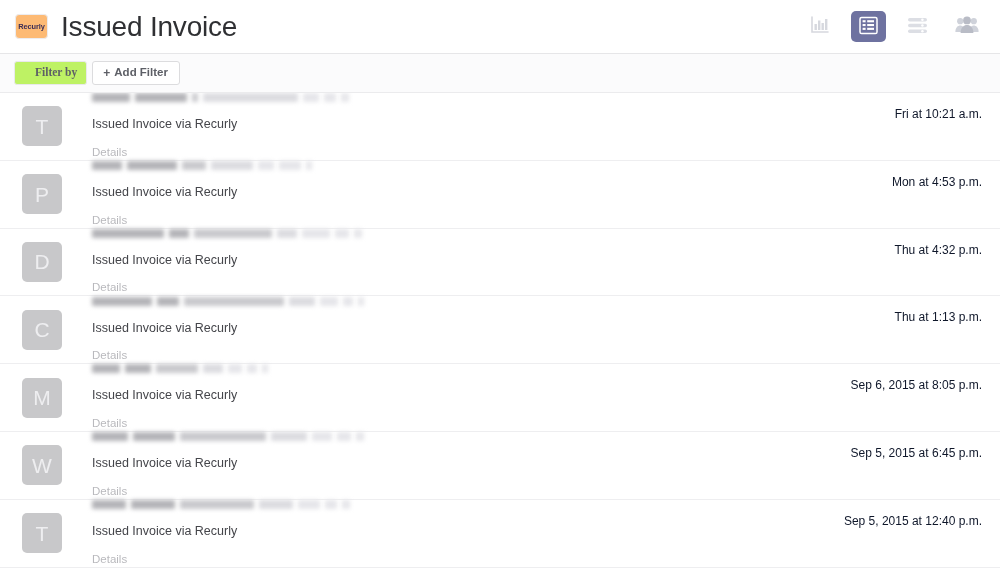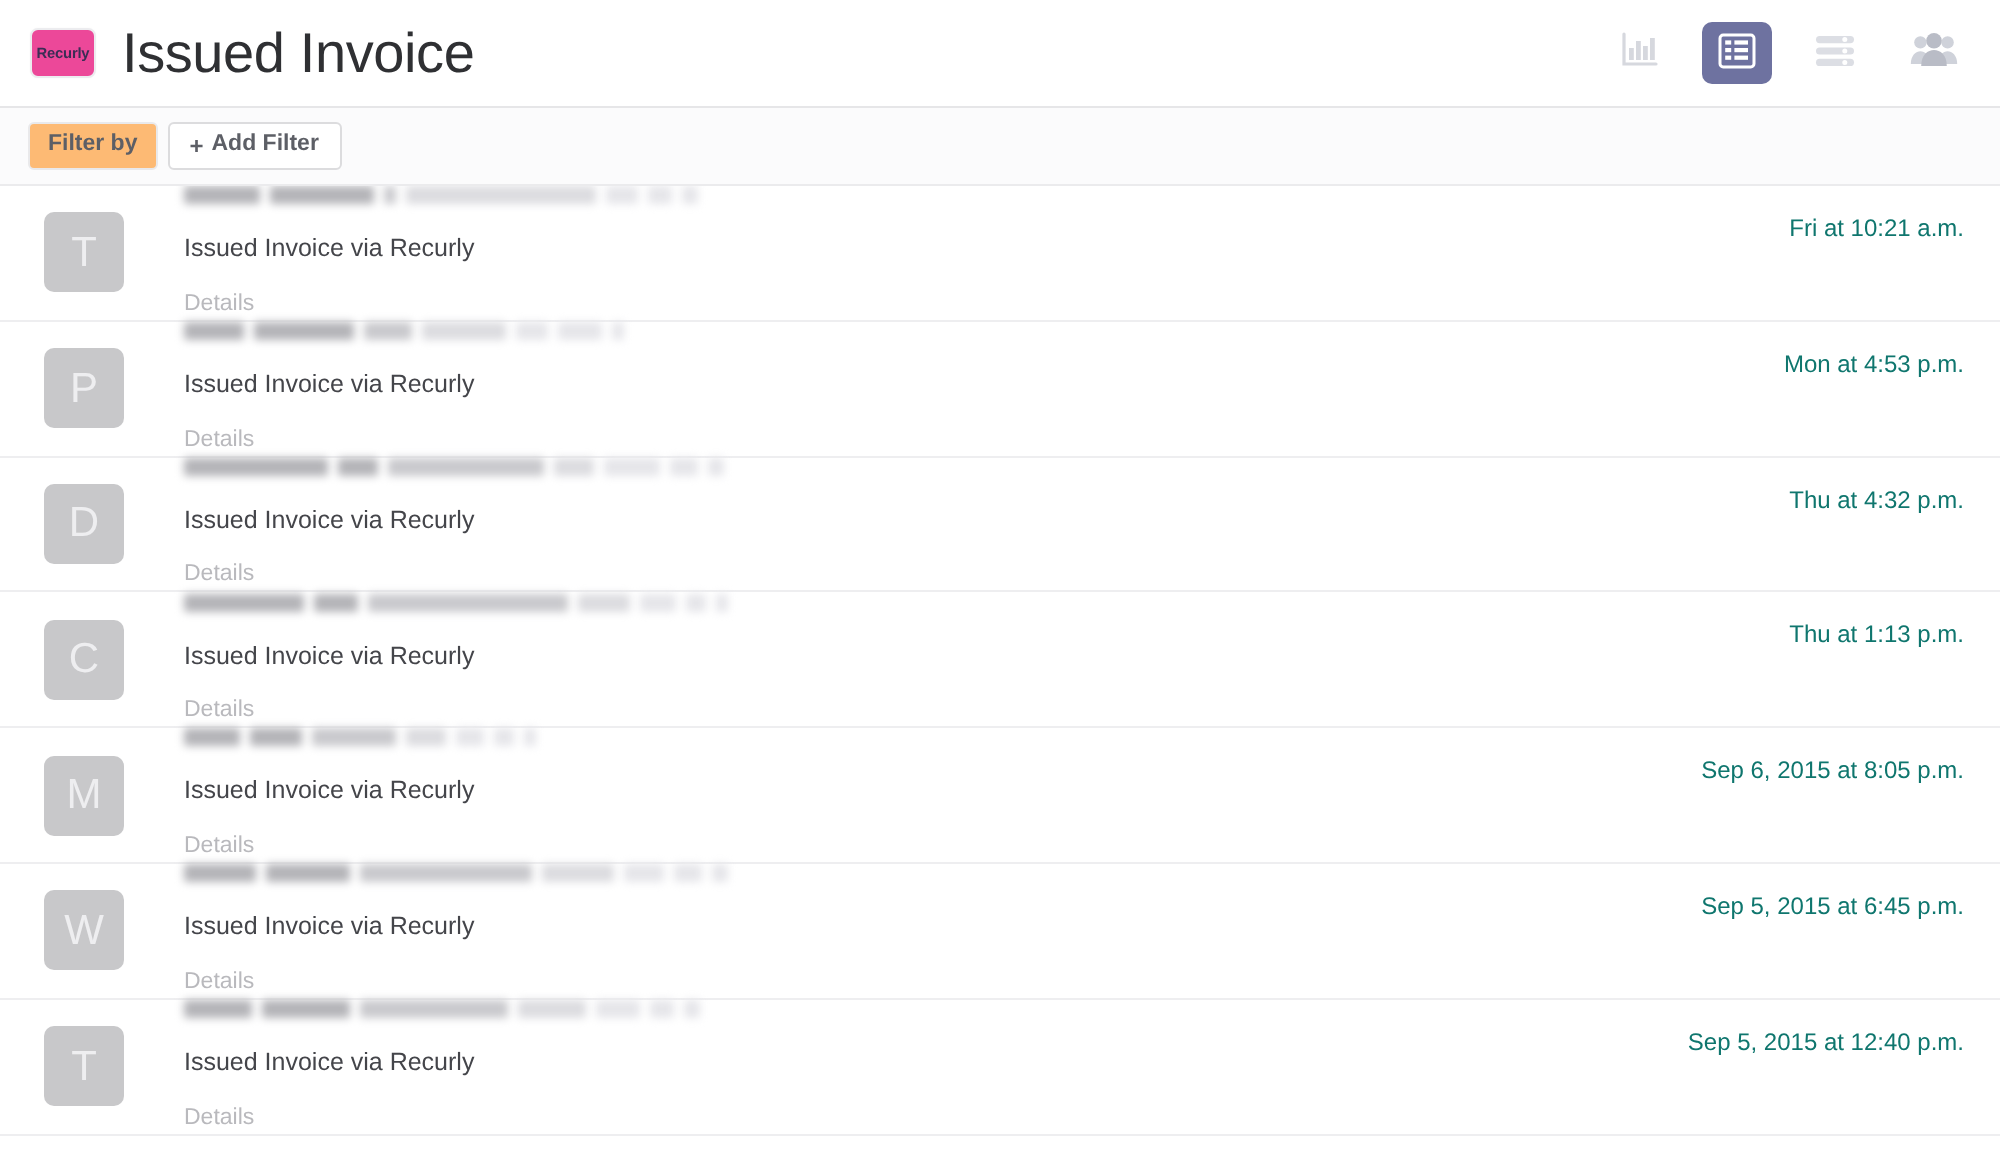--- a/index.html
+++ b/index.html
@@ -36,21 +36,21 @@
 
   .brand {
     display: flex;
     align-items: center;
     gap: 13px;
   }
 
   .logo-card {
     width: 33px;
     height: 25px;
-    background: #ec4899;
+    background: #fdba74;
     border: 1px solid #ececef;
     border-radius: 4px;
     display: flex;
     align-items: center;
     justify-content: center;
     box-shadow: 0 0 1px rgba(0,0,0,0.04);
   }
 
   .logo-text {
     font-size: 7.4px;
@@ -106,27 +106,28 @@
     display: flex;
     align-items: center;
   }
 
   .fb-spacer { flex: 1; }
 
   .pill-label {
     font-size: 11.5px;
     font-weight: bold;
     color: #5d5f66;
-    background: #fdba74;
+    background: #bef264;
     border: 1px solid #e9e9eb;
     border-radius: 3px;
-    padding: 5px 9px 5px 9px;
+    padding: 5px 9px 5px 20px;
     line-height: 1;
     white-space: nowrap;
     cursor: default;
+    font-family: Liberation Serif, serif;
   }
 
   .pill-btn {
     font-size: 11.5px;
     font-weight: bold;
     color: #5d5f66;
     background: #ffffff;
     border: 1px solid #dcdcde;
     border-radius: 3px;
     padding: 5px 11px 5px 10px;
@@ -219,21 +220,21 @@
 
   .row-details {
     font-size: 11.5px;
     color: #b9b9bd;
     line-height: 1.3;
     cursor: pointer;
   }
 
   .row-time {
     font-size: 12px;
-    color: #0f766e;
+    color: #0f172a;
     white-space: nowrap;
     padding-left: 16px;
     align-self: flex-start;
     margin-top: 14px;
   }
 </style>
 </head>
 <body>
 
 <div class="app">

